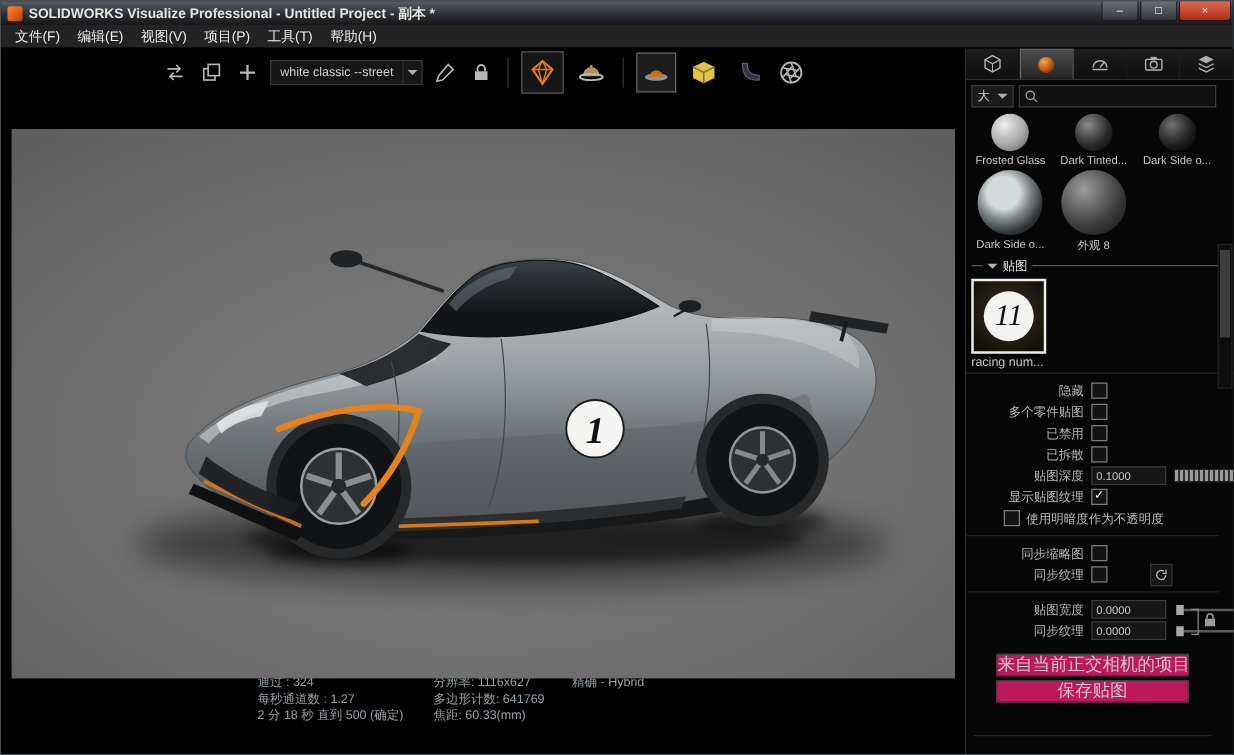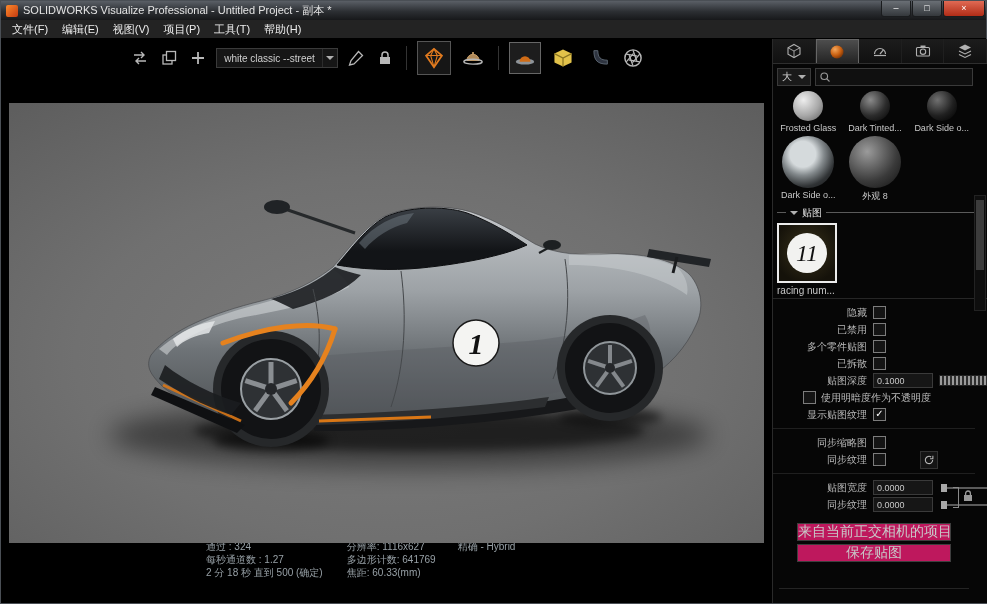--- a/index.html
+++ b/index.html
@@ -2,21 +2,21 @@
 <html><head>
 <meta charset="utf-8">
 <style>
   html,body{margin:0;padding:0;background:#000;}
   body{width:987px;height:604px;overflow:hidden;font-family:"Liberation Sans","DejaVu Sans",sans-serif;-webkit-font-smoothing:antialiased;}
   .window{width:985px;height:602px;border:1px solid #4a4f55;display:flex;flex-direction:column;background:#101010;}
 
   
   .titlebar{height:19px;background:linear-gradient(#5a5f66,#2c2f33 55%,#17181a);display:flex;align-items:center;padding:0 0 0 5px;font-size:11px;color:#e4e4e4;flex:none;}
   .app-icon{width:12px;height:12px;border-radius:2px;background:linear-gradient(135deg,#ff8a2a,#c23a12);margin-right:5px;flex:none;}
-  .title-text{flex:1;white-space:nowrap;overflow:hidden;}
+  .title-text{flex:1;white-space:nowrap;overflow:hidden;font-weight:bold;}
   .winbtns{display:flex;align-self:flex-start;}
   .winbtn{width:28px;height:15px;font-size:9px;line-height:14px;text-align:center;color:#fff;background:linear-gradient(#6a6f75,#34383c);border:1px solid #1a1c1e;border-top:none;border-radius:0 0 3px 3px;margin-right:1px;}
   .winbtn.close{background:linear-gradient(#e06a54,#b02c17);width:40px;}
 
   
   .menubar{height:18px;background:#232323;border-bottom:1px solid #000;display:flex;align-items:center;padding:0 4px;font-size:11px;color:#ececec;flex:none;}
   .menu-item{padding:1px 7px;}
 
   
   .content{flex:1;display:flex;min-height:0;}
@@ -431,43 +431,43 @@
         </div>
         <div class="decal-label">racing num...</div>
       </div>
 
       <div class="props">
         <div class="prow">
           <span class="plabel">隐藏</span>
           <span class="cb"></span>
         </div>
         <div class="prow">
+          <span class="plabel">多个零件贴图</span>
+          <span class="cb"></span>
+        </div>
+        <div class="prow">
           <span class="plabel">已禁用</span>
-          <span class="cb"></span>
-        </div>
-        <div class="prow">
-          <span class="plabel">多个零件贴图</span>
           <span class="cb"></span>
         </div>
         <div class="prow">
           <span class="plabel">已拆散</span>
           <span class="cb"></span>
         </div>
         <div class="prow">
           <span class="plabel">贴图深度</span>
           <input class="num-in" value="0.1000" style="">
           <span class="meter"></span>
         </div>
-        <div class="prow alpha-row">
-          <span class="cb"></span>
-          <span>使用明暗度作为不透明度</span>
-        </div>
         <div class="prow">
           <span class="plabel">显示贴图纹理</span>
           <span class="cb">✓</span>
+        </div>
+        <div class="prow alpha-row">
+          <span class="cb"></span>
+          <span>使用明暗度作为不透明度</span>
         </div>
 
         <hr class="sep">
 
         <div class="prow">
           <span class="plabel">同步缩略图</span>
           <span class="cb"></span>
         </div>
         <div class="prow">
           <span class="plabel">同步纹理</span>

